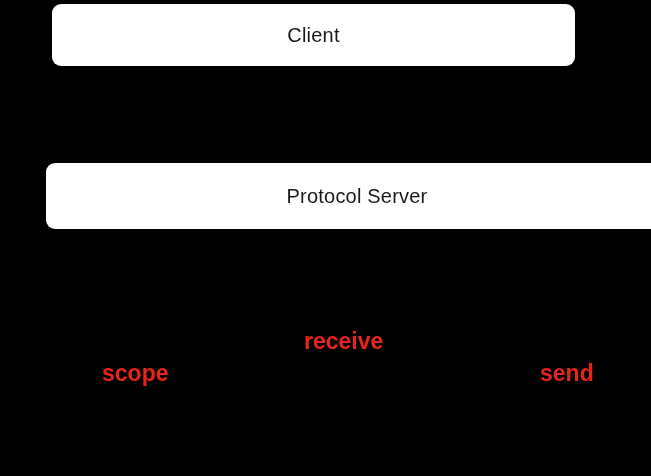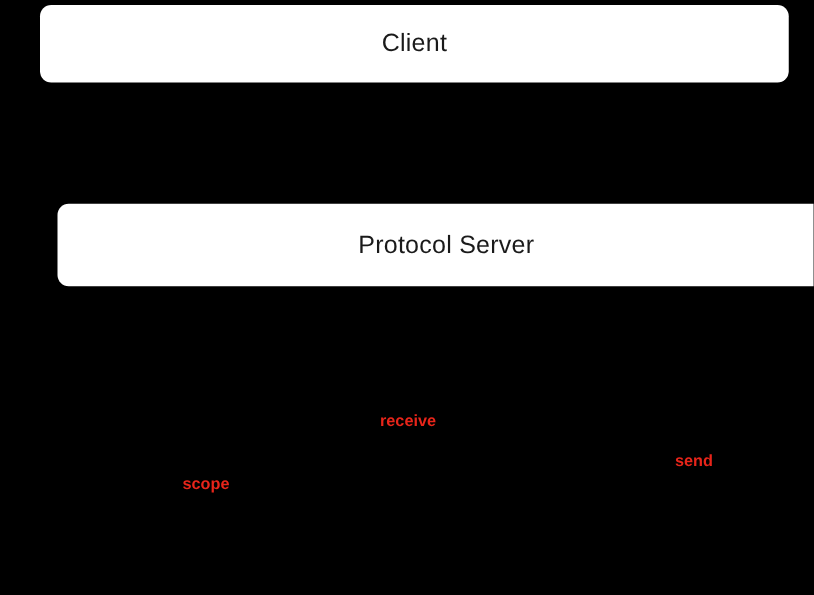--- a/index.html
+++ b/index.html
@@ -28,50 +28,49 @@
   }
   .node-label {
     color: #1a1a1a;
     font-size: 20px;
     font-weight: 400;
     line-height: 1;
     letter-spacing: 0.2px;
     white-space: nowrap;
   }
   #node-client {
-    left: 32px;
+    left: 52px;
     top: 4px;
-    width: 599px;
+    width: 523px;
     height: 62px;
   }
   #node-protocol-server {
     left: 46px;
     top: 163px;
     width: 622px;
     height: 66px;
     text-align: right;
   }
   #node-application {
     left: 46px;
     top: 410px;
     width: 599px;
     height: 62px;
   }
   .edge-label {
     position: absolute;
     color: #e8251a;
-    font-size: 13px;
+    font-size: 23px;
     font-weight: 700;
     line-height: 1;
     white-space: nowrap;
   }
   #edge-label-scope {
     left: 102px;
-    top: 380px;
-    margin-left: 44px;
+    top: 362px;
   }
   #edge-label-receive {
     left: 304px;
     top: 330px;
   }
   #edge-label-send {
     left: 540px;
     top: 330px;
     margin-top: 32px;
   }

